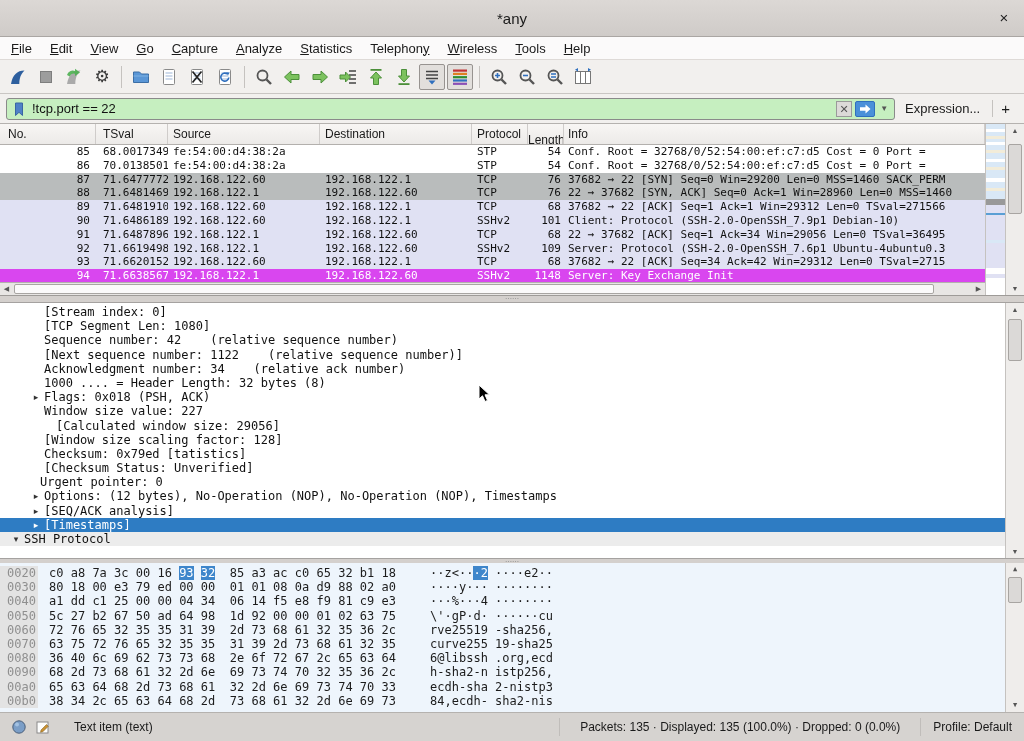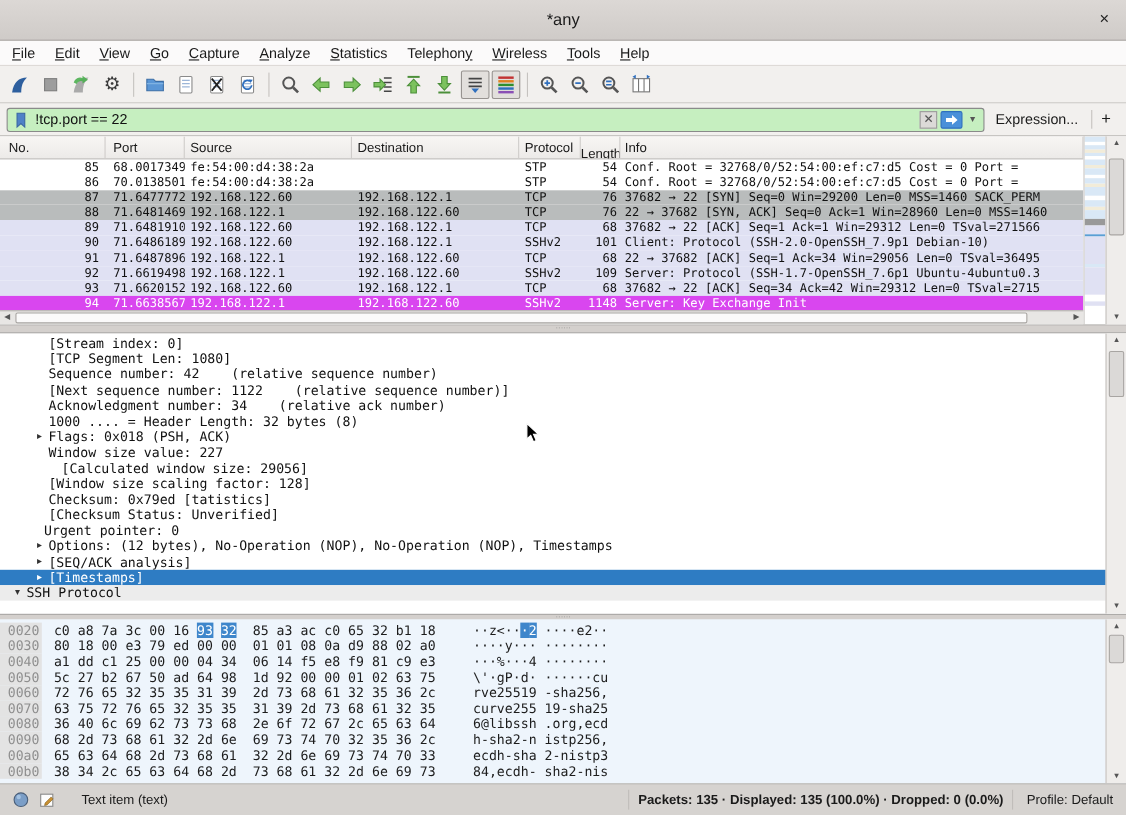--- a/index.html
+++ b/index.html
@@ -109,21 +109,21 @@
   .hexscroll{position:absolute;top:0;right:0;bottom:0;width:19px;background:#efedeb;
     border-left:1px solid #c5c2bf;}
 
   
   .statusbar{height:29px;background:#d6d3d0;border-top:1px solid #b5b2af;
     display:flex;align-items:center;font-size:12px;color:#1a1a1a;}
   .sb-left{display:flex;align-items:center;padding-left:10px;flex:1;}
   .sb-left .lbl{padding-left:16px;}
   .sb-icon{width:18px;height:18px;margin-right:6px;display:flex;align-items:center;justify-content:center;}
   .sb-right{display:flex;align-items:center;}
-  .sb-packets{padding:0 8px;border-left:1px solid #c0bdba;height:18px;line-height:18px;font-weight:bold;}
+  .sb-packets{padding:0 20px;border-left:1px solid #c0bdba;height:18px;line-height:18px;}
   .sb-profile{padding:0 12px;border-left:1px solid #c0bdba;height:18px;line-height:18px;}
 
   
   .cursor{position:absolute;left:478px;top:384px;z-index:50;pointer-events:none;}
 </style>
 </head>
 <body class="nosel">
 
 <div class="titlebar">
   <div class="title">*any</div>
@@ -293,21 +293,21 @@
   <span class="filter-plus">+</span>
 </div>
 
 <div class="packetpane">
   <div class="plist">
     <div class="phead" id="phead">
         <div class="c-no" style="justify-content: flex-start; padding-left: 4px; text-align: left;">
           <span style="padding: 0px 0px 0px 4px;">No.</span>
         </div>
         <div class="c-time">
-          <span style="padding: 0px;">Port</span>
+          <span style="padding: 0px;">TSval</span>
         </div>
         <div class="c-src">
           <span style="padding: 0px;">Source</span>
         </div>
         <div class="c-dst">
           <span style="padding: 0px;">Destination</span>
         </div>
         <div class="c-proto">
           <span style="padding: 0px;">Protocol</span>
         </div>
@@ -382,21 +382,21 @@
           <div class="c-len">68</div>
           <div class="c-info">22 → 37682 [ACK] Seq=1 Ack=34 Win=29056 Len=0 TSval=36495</div>
         </div>
         <div class="prow lavender">
           <div class="c-no">92</div>
           <div class="c-time">71.661949820</div>
           <div class="c-src">192.168.122.1</div>
           <div class="c-dst">192.168.122.60</div>
           <div class="c-proto">SSHv2</div>
           <div class="c-len">109</div>
-          <div class="c-info">Server: Protocol (SSH-1.7-OpenSSH_7.6p1 Ubuntu-4ubuntu0.3</div>
+          <div class="c-info">Server: Protocol (SSH-2.0-OpenSSH_7.6p1 Ubuntu-4ubuntu0.3</div>
         </div>
         <div class="prow lavender">
           <div class="c-no">93</div>
           <div class="c-time">71.662015274</div>
           <div class="c-src">192.168.122.60</div>
           <div class="c-dst">192.168.122.1</div>
           <div class="c-proto">TCP</div>
           <div class="c-len">68</div>
           <div class="c-info">37682 → 22 [ACK] Seq=34 Ack=42 Win=29312 Len=0 TSval=2715</div>
         </div>

